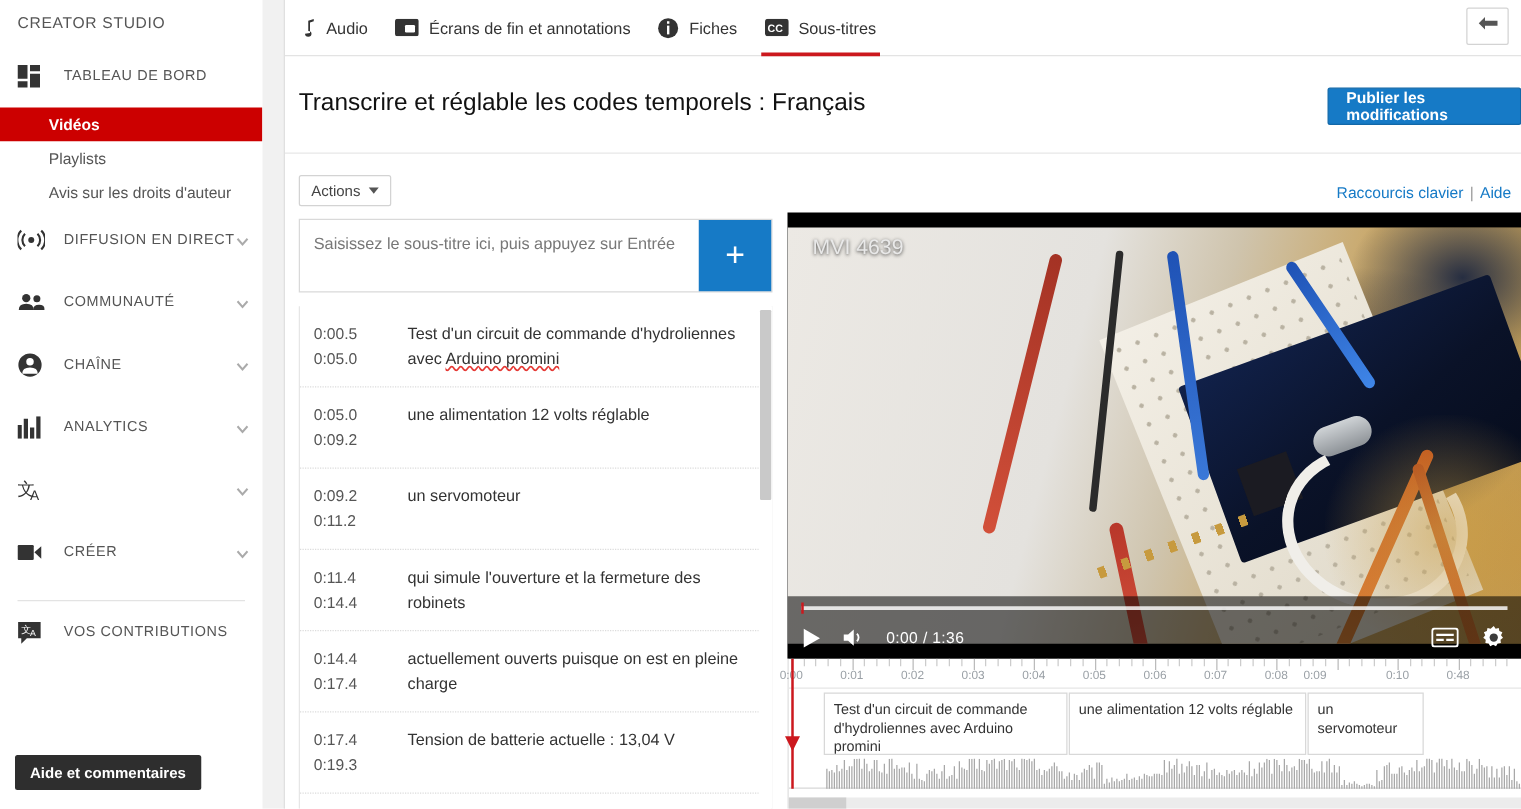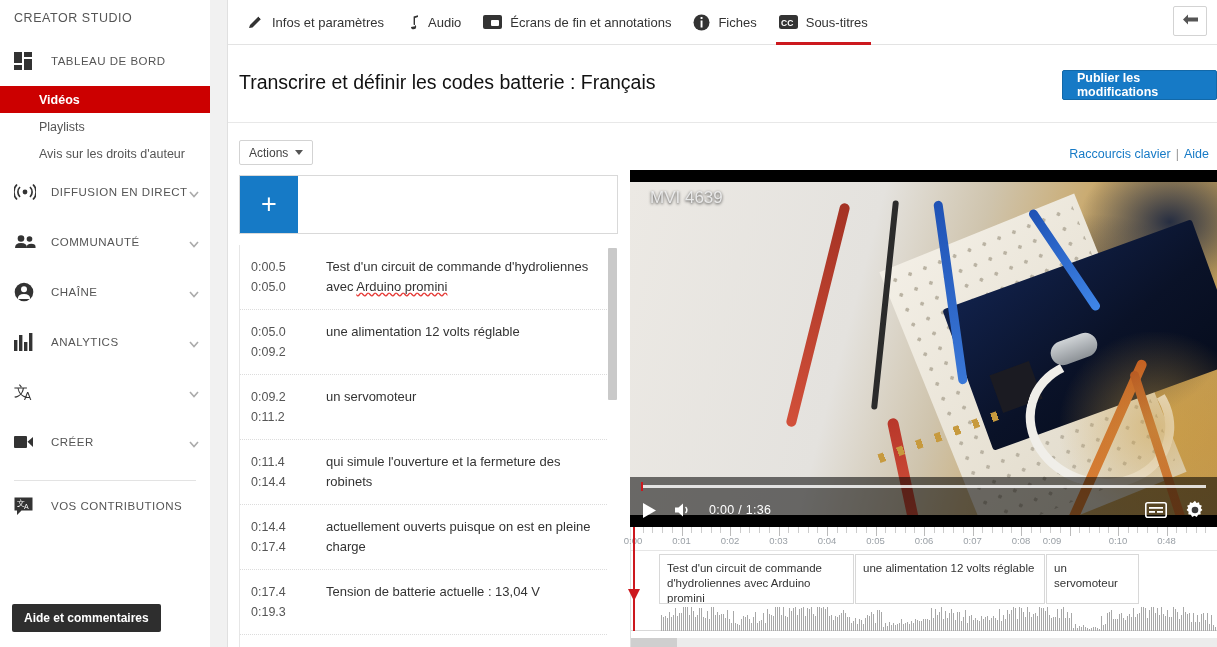--- a/index.html
+++ b/index.html
@@ -454,29 +454,20 @@
     </div>
   </div>
 
   <div id="help-btn">Aide et commentaires</div>
 </div>
 
 <div id="divider-col"></div>
 
 <div id="topbar">
 
-  <div class="tab" style="margin-left:8px;">
-    <span class="ticon">
-      <svg width="17" height="17" viewBox="0 0 17 17">
-          <path d="M2 14 L3 11 L11.5 2.5 L14 5 L5.5 13.5 Z" fill="#333"></path>
-          <path d="M11.5 2.5 L14 5" stroke="#fff" stroke-width="0.8"></path>
-        </svg>
-    </span>
-    <span>Infos et paramètres</span>
-  </div>
 
 
   <div class="tab">
     <span class="ticon">
       <svg width="14" height="17" viewBox="0 0 14 17">
           <path d="M5 13 A2.6 2.3 0 1 0 7.6 10.7 V2.5 L12 1.2 V3 L9 4 V12.3" fill="#333"></path>
         </svg>
     </span>
     <span>Audio</span>
   </div>
@@ -515,34 +506,35 @@
   <div id="back-btn">
     <span>
       <svg width="17" height="13" viewBox="0 0 17 13">
           <path d="M6 1.5 L1 6.5 L6 11.5 V8.5 H16 V4.5 H6 Z" fill="#555"></path>
         </svg>
     </span>
   </div>
 </div>
 
 <div id="page-header">
-  <div id="page-title">Transcrire et définir les codes batterie : Français</div>
+  <div id="page-title">Transcrire et réglable les codes temporels : Français</div>
   <div id="btn-publish">Publier les modifications</div>
 </div>
 
 <div id="actions-btn">
   <span>Actions</span>
   <span class="caret-dn"></span>
 </div>
 
 <div id="links-row">
   <a>Raccourcis clavier</a><span class="sep">|</span><a>Aide</a>
 </div>
 
 <div id="new-cap-box">
+  <textarea id="new-cap-input" placeholder="Saisissez le sous-titre ici, puis appuyez sur Entrée" style=""></textarea>
   <div id="add-cap-btn">+</div>
 </div>
 
 <div id="cap-list">
     <div class="cap-row">
       <div class="cap-times">
         <div>0:00.5</div>
         <div>0:05.0</div>
       </div>
       <div class="cap-text"><span>Test d'un circuit de commande d'hydroliennes avec </span><span class="misspell">Arduino promini</span></div>

